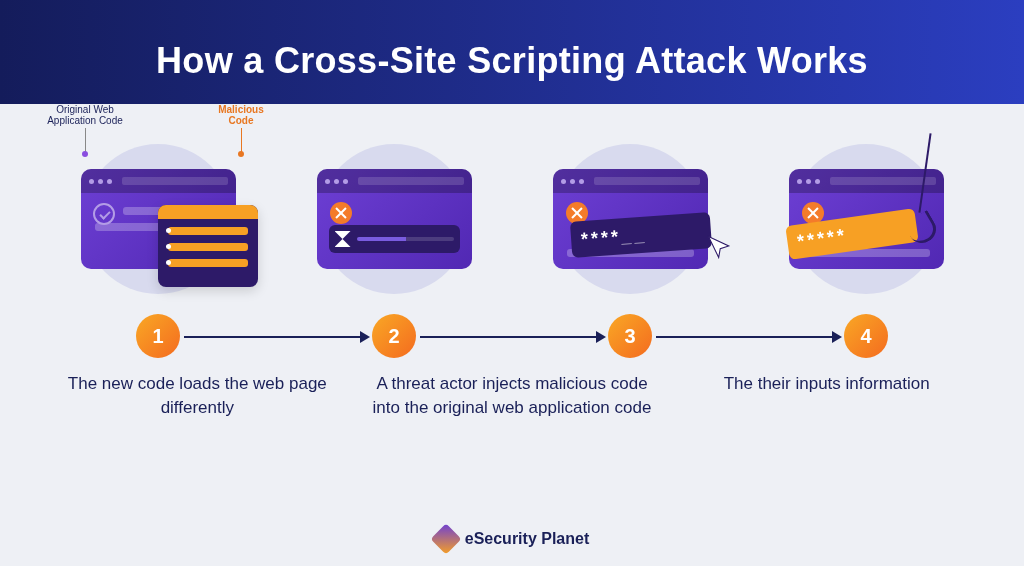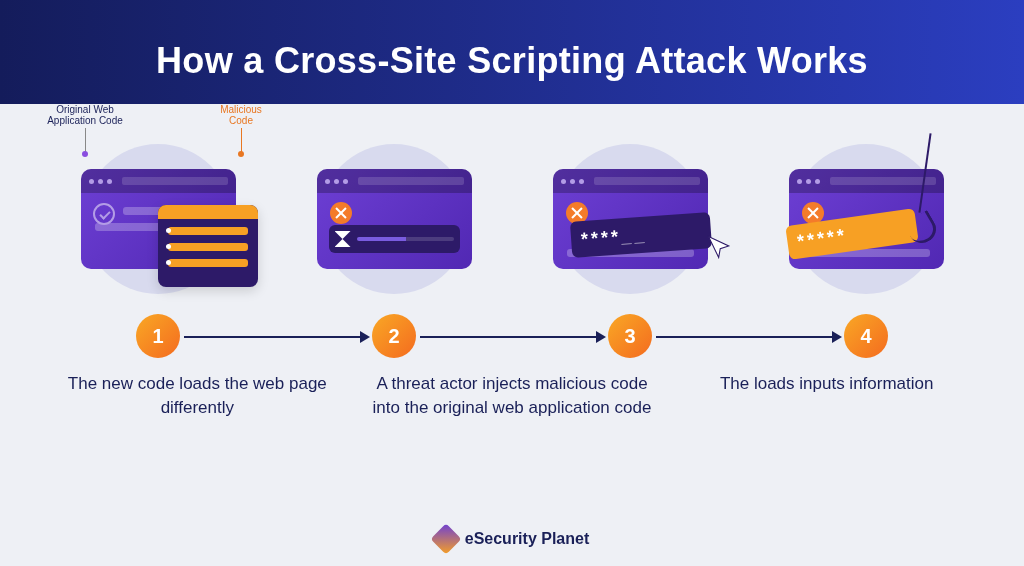--- a/index.html
+++ b/index.html
@@ -101,21 +101,21 @@
   background: #2d1a68; border-radius: 8px; overflow: hidden;
   box-shadow: 0 4px 12px rgba(0,0,0,0.15);
 }
 .mal-top { height: 14px; background: #f7a024; }
 .mal-line { height: 8px; margin: 8px 10px; background: #f7a024; border-radius: 3px; position: relative;}
 .mal-line::before { content:''; width:5px; height:5px; border-radius:50%; background:#fff; position:absolute; left:-2px; top:1px;}
 
 
 .labels { position: absolute; top: -30px; left: 0; right: 0; display: flex; justify-content: space-between; font-size: 10px; color: #1a2058; }
 .label-left { text-align: center; width: 90px; }
-.label-right { text-align: center; width: 70px; color: #e87722; }
+.label-right { text-align: center; width: 70px; color: #e87722; font-weight: bold; }
 .pointer { width: 1px; height: 24px; background: #888; margin: 2px auto 0; position: relative;}
 .pointer::after { content:''; width:6px; height:6px; border-radius:50%; background:#8a4de0; position:absolute; bottom:-5px; left:-2.5px;}
 .label-right .pointer { background: #e87722;}
 .label-right .pointer::after { background:#e87722;}
 
 
 .load-bar {
   position: absolute; top: 56px; left: 12px; right: 12px; height: 28px;
   background: #2d1a68; border-radius: 6px; display:flex; align-items:center; padding:0 6px; gap:6px;
 }
@@ -322,21 +322,21 @@
     <div class="num-cell">
       <div class="badge">
           <span>4</span>
         </div>
     </div>
   </div>
 
   <div class="desc-row">
     <div class="desc">The new code loads the web page differently</div>
     <div class="desc">A threat actor injects malicious code into the original web application code</div>
-    <div class="desc">The loads inputs information</div>
+    <div class="desc">The their inputs information</div>
   </div>
 
 </div>
 
 <div class="footer">
   <div class="logo"></div>
   <span>eSecurity Planet</span>
 </div>
 
 </body></html>

